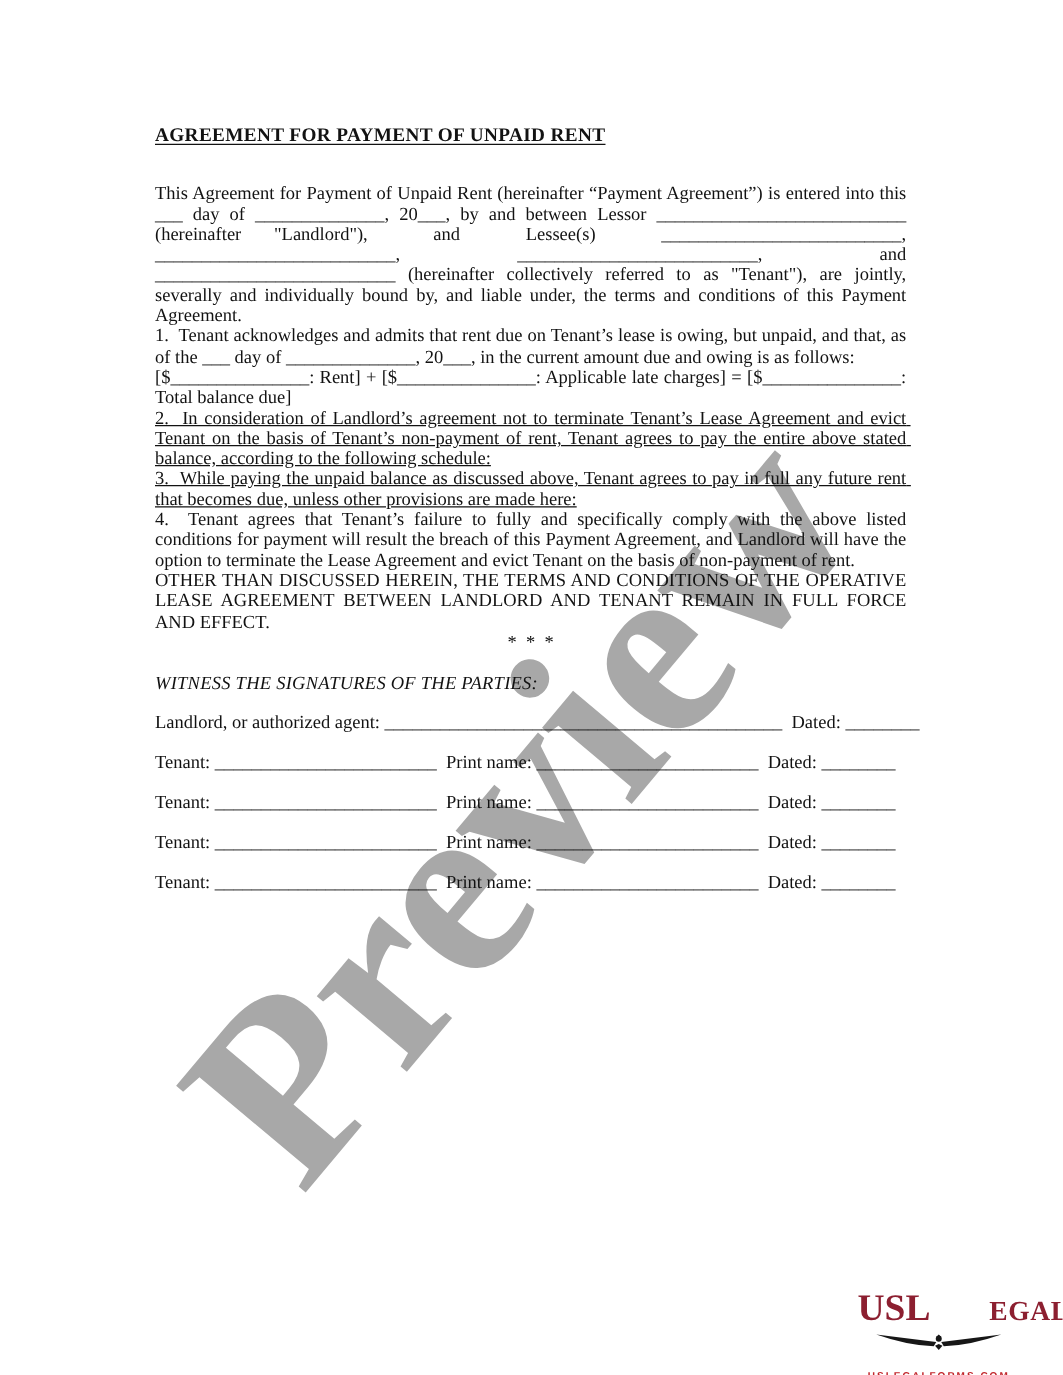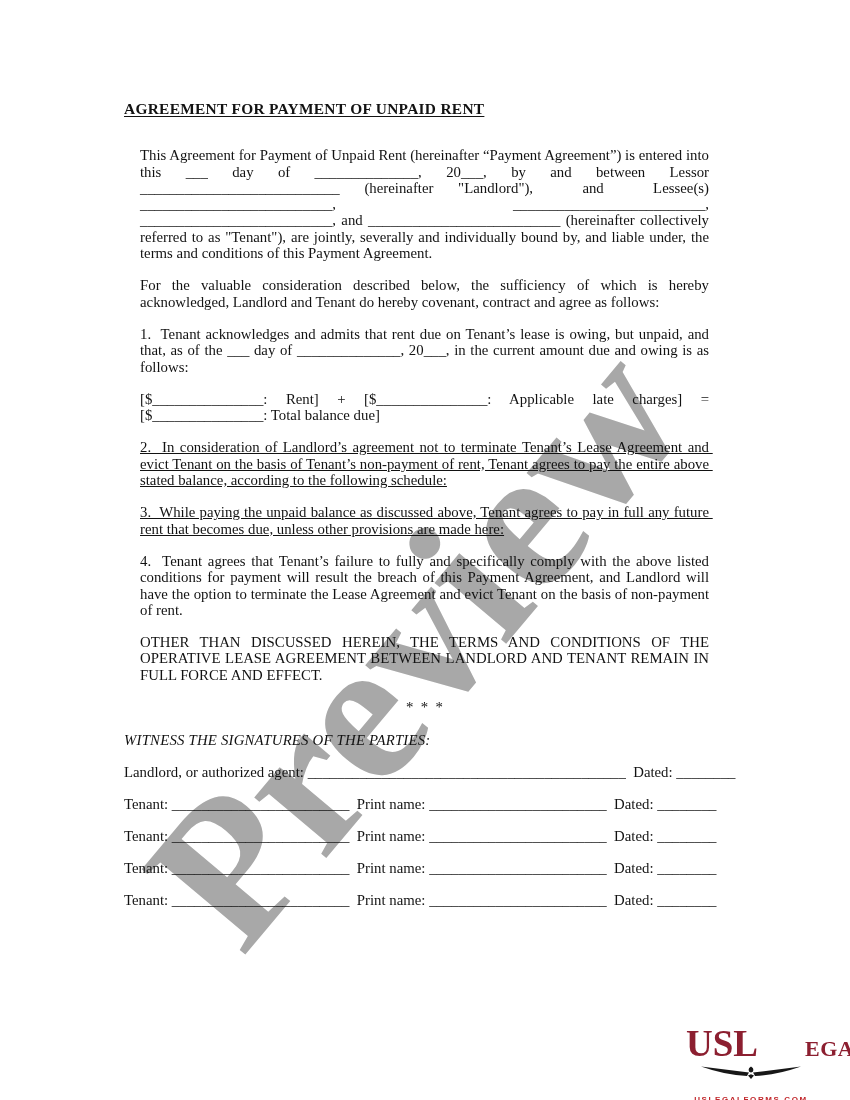--- a/index.html
+++ b/index.html
@@ -40,21 +40,21 @@
   .doc-title {
     font-weight: bold;
     font-size: 15.4px;
     letter-spacing: 0.3px;
     text-decoration: underline;
     text-underline-offset: 2px;
     margin-bottom: 30px;
   }
 
   p.para {
-    margin: 16px;
+    margin: 0;
     text-align: justify;
     white-space: pre-wrap;
   }
   .mb-sm  { margin-bottom: 14px; }
   .mb-md  { margin-bottom: 16px; }
   .mb-gap { margin-bottom: 95px; text-decoration: underline; }
 
   .stars {
     text-align: center;
     margin: 0 0 17px 0;
@@ -81,21 +81,21 @@
     text-align: center;
     z-index: 2;
   }
   .logo-name {
     font-family: "Liberation Serif", serif;
     font-weight: bold;
     color: #8c1f30;
     line-height: 30px;
     white-space: nowrap;
   }
-  .logo-name .big   { font-size: 37px; }
+  .logo-name .big   { font-size: 30px; }
   .logo-name .small { font-size: 22px; letter-spacing: 0.5px; margin-left: 47px; }
   .logo-name .tm {
     font-size: 9px; color: #9a9a9a;
     vertical-align: 16px; margin-left: 1px;
     font-weight: normal;
   }
   .logo-eagle { display: block; margin: 0 auto; }
   .logo-site {
     font-family: "Liberation Sans", sans-serif;
     font-weight: bold;
@@ -113,21 +113,20 @@
 <div class="page">
 
   <div class="watermark">Preview</div>
 
   <div class="content">
 
     <div class="doc-title">AGREEMENT FOR PAYMENT OF UNPAID RENT</div>
 
     <p class="para mb-sm">This Agreement for Payment of Unpaid Rent (hereinafter “Payment Agreement”) is entered into this ___ day of ______________, 20___, by and between Lessor ___________________________ (hereinafter "Landlord"),  and  Lessee(s)  __________________________, __________________________, __________________________, and __________________________ (hereinafter collectively referred to as "Tenant"), are jointly, severally and individually bound by, and liable under, the terms and conditions of this Payment Agreement.</p>
 
-    <p class="para mb-md">For the valuable consideration described below, the sufficiency of which is hereby acknowledged, Landlord and Tenant do hereby covenant, contract and agree as follows:</p>
 
     <p class="para mb-sm">1.&nbsp; Tenant acknowledges and admits that rent due on Tenant’s lease is owing, but unpaid, and that, as of the ___ day of ______________, 20___, in the current amount due and owing is as follows:</p>
 
     <p class="para mb-sm">[$_______________: Rent] + [$_______________: Applicable late charges] = [$_______________: Total balance due]</p>
 
     <p class="para mb-gap">2.&nbsp; In consideration of Landlord’s agreement not to terminate Tenant’s Lease Agreement and evict Tenant on the basis of Tenant’s non-payment of rent, Tenant agrees to pay the entire above stated balance, according to the following schedule:</p>
 
     <p class="para mb-gap">3.&nbsp; While paying the unpaid balance as discussed above, Tenant agrees to pay in full any future rent that becomes due, unless other provisions are made here:</p>
 
     <p class="para mb-sm">4.&nbsp; Tenant agrees that Tenant’s failure to fully and specifically comply with the above listed conditions for payment will result the breach of this Payment Agreement, and Landlord will have the option to terminate the Lease Agreement and evict Tenant on the basis of non-payment of rent.</p>

